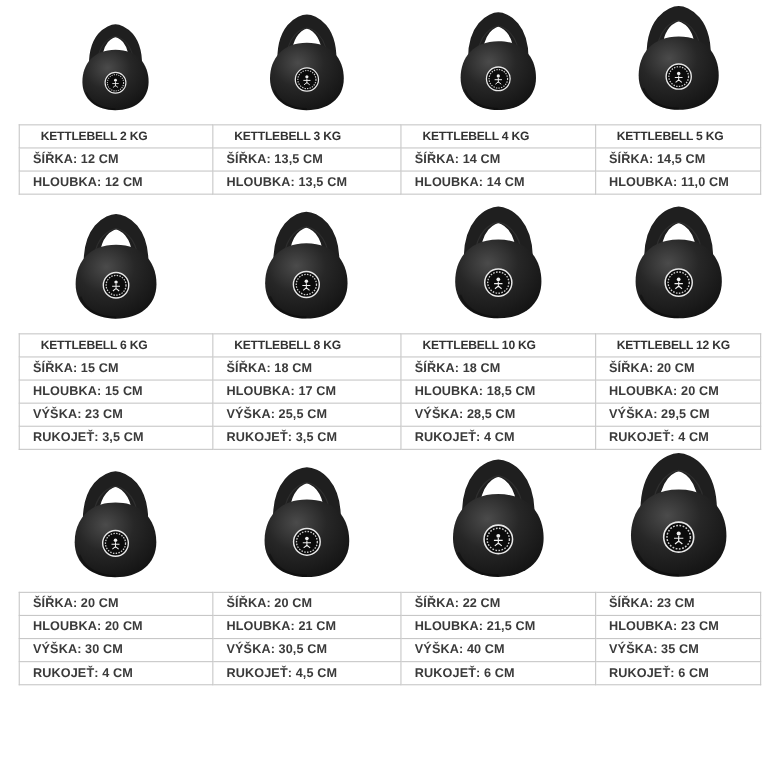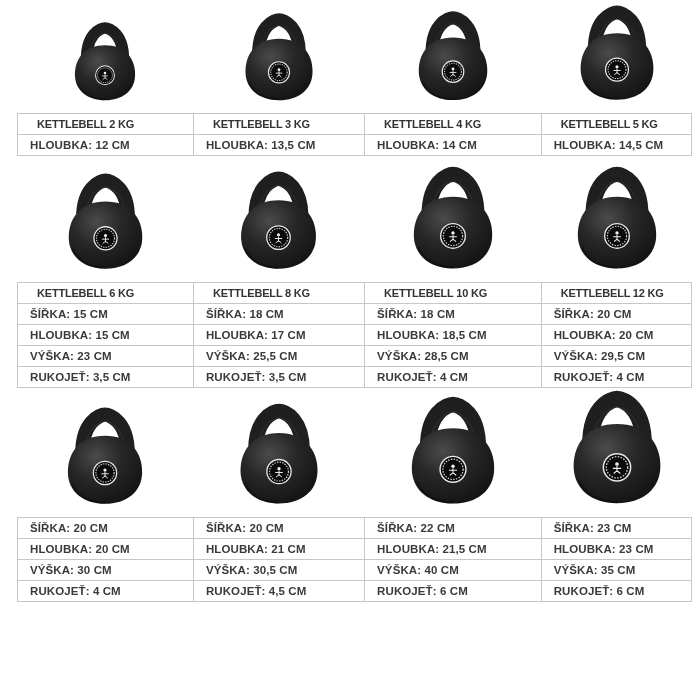--- a/index.html
+++ b/index.html
@@ -93,24 +93,30 @@
           <col class="cw4">
         </colgroup>
       <tbody>
           <tr>
         <td class="title">KETTLEBELL 2 KG</td>
         <td class="title">KETTLEBELL 3 KG</td>
         <td class="title">KETTLEBELL 4 KG</td>
         <td class="title">KETTLEBELL 5 KG</td>
       </tr>
       <tr>
+        <td>ŠÍŘKA: 12 CM</td>
+        <td>ŠÍŘKA: 13,5 CM</td>
+        <td>ŠÍŘKA: 14 CM</td>
+        <td>ŠÍŘKA: 14,5 CM</td>
+      </tr>
+      <tr>
         <td>HLOUBKA: 12 CM</td>
         <td>HLOUBKA: 13,5 CM</td>
         <td>HLOUBKA: 14 CM</td>
-        <td>HLOUBKA: 14,5 CM</td>
+        <td>HLOUBKA: 11,0 CM</td>
       </tr>
     </tbody>
       </table>
   </section>
 
   <section class="band band-2">
     <div class="kb-area">
       <div class="kb-cell cw1">
           <svg class="kb" width="105" height="101" viewBox="0 0 100 96">
             <use href="#kb"></use>

